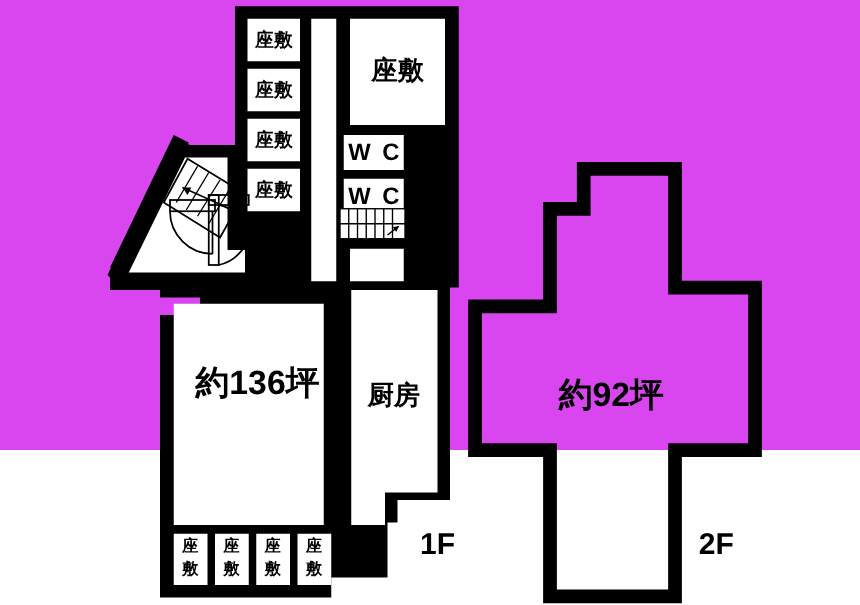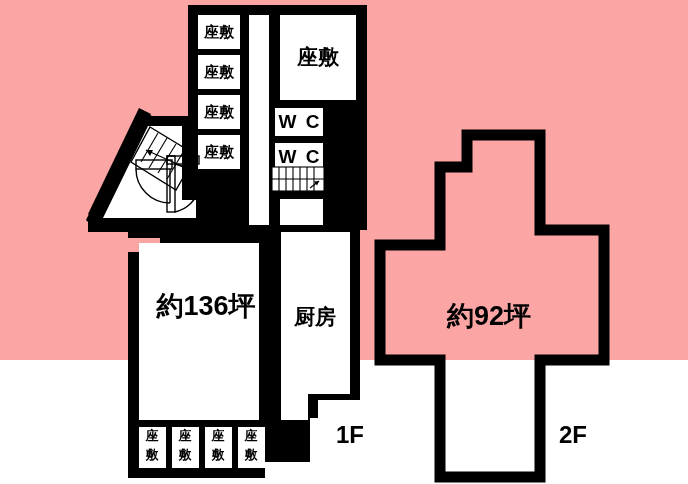--- a/index.html
+++ b/index.html
@@ -10,21 +10,21 @@
   body {
     width: 688px;
     height: 484px;
     font-family: "Liberation Sans", sans-serif;
     overflow: hidden;
   }
   #floorplan-root {
     position: relative;
     width: 688px;
     height: 360px;
-    background: #fca5a5;
+    background: #d946ef;
   }
   svg.plan-canvas {
     display: block;
     width: 688px;
     height: 484px;
   }
   .wall-fill { fill: #000000; }
   .room-fill { fill: #ffffff; }
   .thin-line { stroke: #000000; fill: none; stroke-width: 1.4; }
   .hair-line { stroke: #000000; fill: none; stroke-width: 1.1; }

